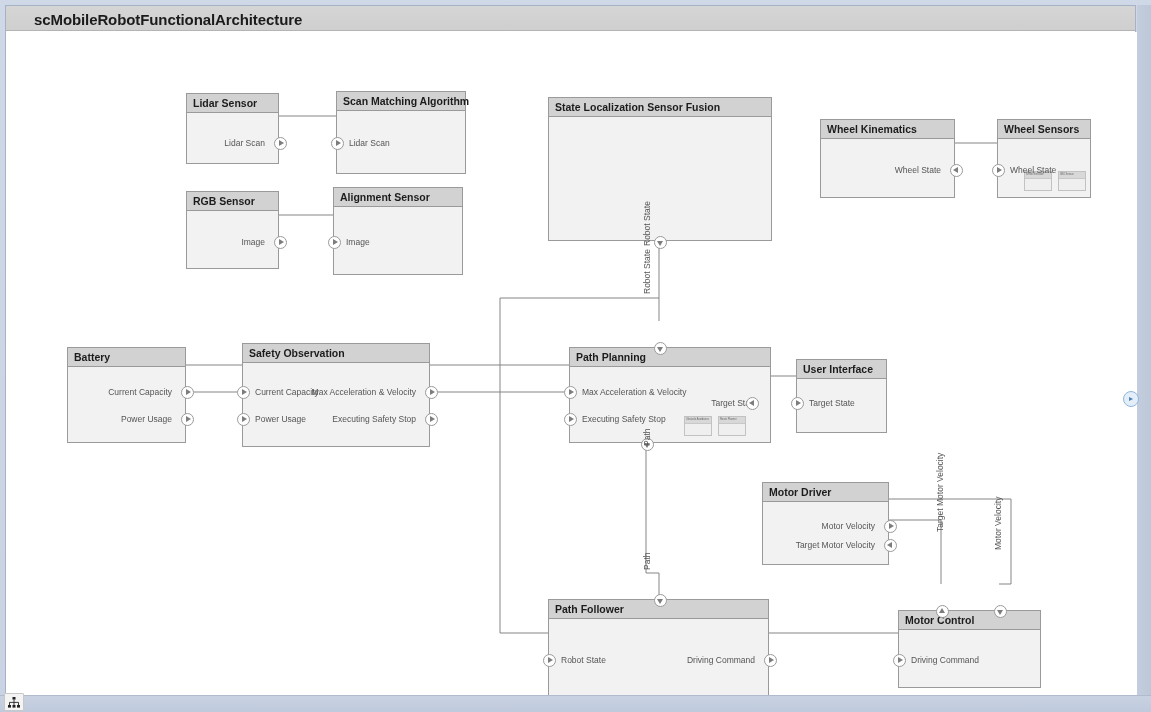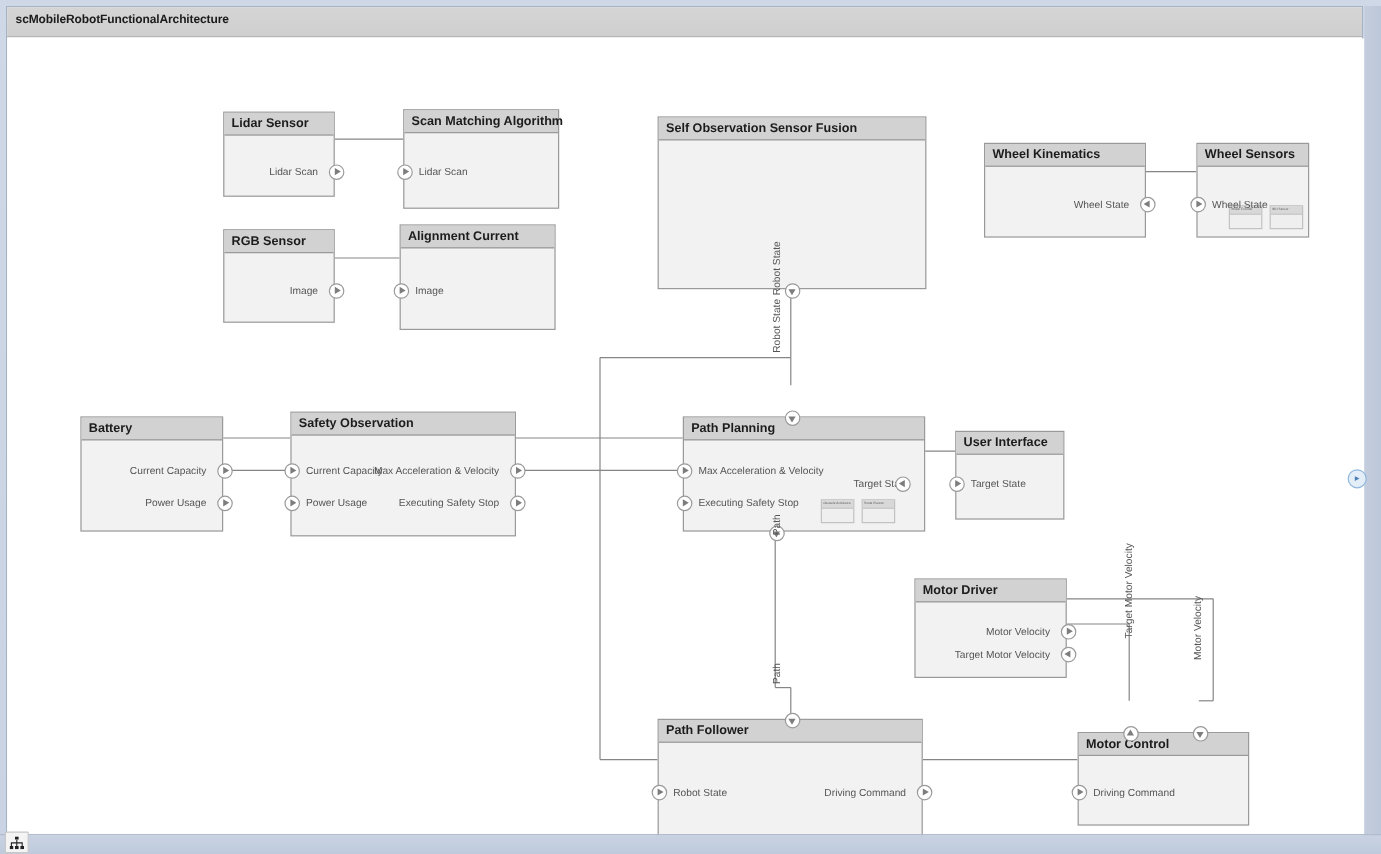--- a/index.html
+++ b/index.html
@@ -17,22 +17,22 @@
   #frame{
     position:absolute;left:5px;top:5px;width:1131px;height:692px;
     background:#ffffff;border:1px solid #a6b3c6;box-sizing:border-box;
   }
   #titlebar{
     position:absolute;left:0;top:0;width:100%;height:25px;
     background:linear-gradient(180deg,#d5d5d5 0%,#cfcfcf 100%);
     border-bottom:1px solid #b4b4b4;box-sizing:border-box;
   }
   #title{
-    position:absolute;left:7px;top:5px;
-    font-size:10px;font-weight:bold;color:#1b1b1b;letter-spacing:-0.1px;
+    position:absolute;left:28px;top:5px;
+    font-size:15px;font-weight:bold;color:#1b1b1b;letter-spacing:-0.1px;
   }
   #canvas{
     position:absolute;left:0;top:26px;width:1131px;height:666px;
     background:#ffffff;overflow:hidden;
   }
   
   #rightgutter{
     position:absolute;right:0;top:5px;width:14px;height:692px;
     background:linear-gradient(90deg,#c3cddd 0%,#bcc7d9 100%);
   }
@@ -170,30 +170,30 @@
             <div class="hd">
               <span>RGB Sensor</span>
             </div>
             <div class="plbl r" style="right: 13px; top: 46px;">Image</div>
             <div class="port" style="left: 86.5px; top: 43.5px;">
               <i class="tri-r"></i>
             </div>
           </div>
           <div class="blk" style="left: 327px; top: 155px; width: 130px; height: 88px;">
             <div class="hd">
-              <span>Alignment Current</span>
+              <span>Alignment Sensor</span>
             </div>
             <div class="plbl" style="left: 12px; top: 50px;">Image</div>
             <div class="port" style="left: -6.5px; top: 47.5px;">
               <i class="tri-r"></i>
             </div>
           </div>
           <div class="blk" style="left: 542px; top: 65px; width: 224px; height: 144px;">
             <div class="hd">
-              <span>Self Observation Sensor Fusion</span>
+              <span>State Localization Sensor Fusion</span>
             </div>
             <div class="port" style="left: 104.5px; top: 137.5px;">
               <i class="tri-d"></i>
             </div>
           </div>
           <div class="blk" style="left: 814px; top: 87px; width: 135px; height: 79px;">
             <div class="hd">
               <span>Wheel Kinematics</span>
             </div>
             <div class="plbl r" style="right: 13px; top: 46px;">Wheel State</div>

